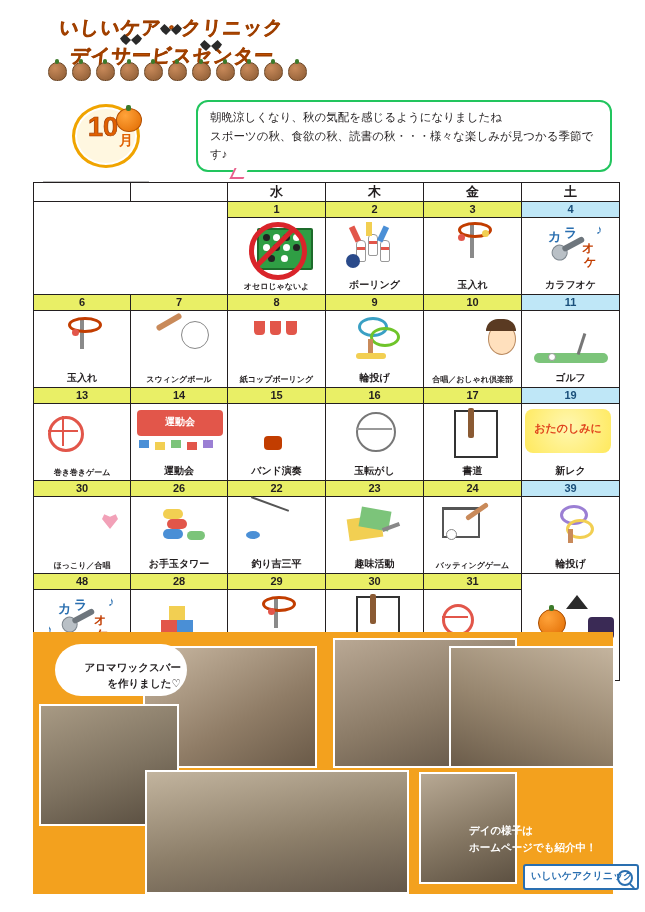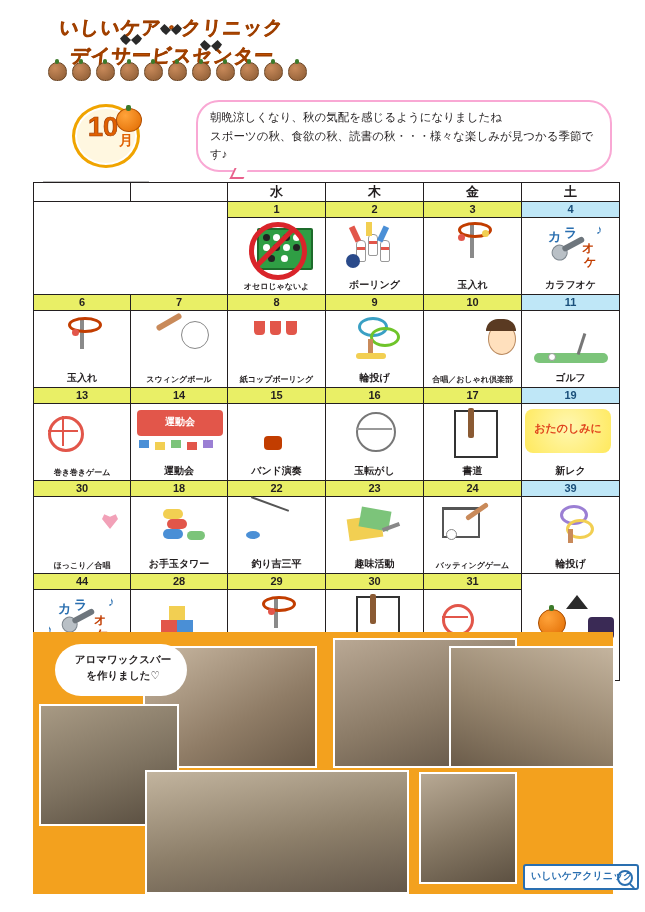--- a/index.html
+++ b/index.html
@@ -63,21 +63,21 @@
     position:absolute;left:44px;top:4px;width:24px;height:22px;border-radius:50%;
     background:radial-gradient(circle at 35% 30%,#ffa33a,#e06a00);border:1px solid #b24e00;
   }
   .month-badge .pmk:before{
     content:"";position:absolute;left:9px;top:-4px;width:5px;height:6px;background:#3c7a2a;border-radius:2px;
   }
 
   
   .bubble{
     position:absolute;left:196px;top:100px;width:412px;height:68px;
-    border:2px solid #f9a8d4;border-radius:23px;background:#fff;
+    border:2px solid #22c55e;border-radius:12px;background:#fff;
   }
   .bubble .txt{
     position:absolute;left:12px;top:6px;width:392px;
     font-size:11.5px;color:#231f20;line-height:1.62;
   }
   .bubble:after{
     content:"";position:absolute;left:34px;bottom:-9px;width:12px;height:9px;
     background:#fff;border-left:2px solid #e8608c;border-bottom:2px solid #e8608c;
     transform:skewX(-25deg);
   }
@@ -151,21 +151,21 @@
   }
 
   
   .collage{position:absolute;left:33px;top:632px;width:580px;height:262px;}
   .cl-bg{position:absolute;left:0;top:0;width:580px;height:262px;background:#f3a11e;}
   .cp{position:absolute;overflow:hidden;}
   .bubble2{
     position:absolute;left:22px;top:12px;width:132px;height:52px;background:#fff;border-radius:26px;
   }
   .bubble2 .t{
-    position:absolute;left:10px;top:8px;width:116px;font-size:10.5px;font-weight:bold;color:#231f20;line-height:1.5;text-align:center;
+    position:absolute;left:10px;top:16px;width:116px;font-size:10.5px;font-weight:bold;color:#231f20;line-height:1.5;text-align:right;
   }
   .wakuwaku{
     position:absolute;left:452px;top:132px;width:126px;height:48px;
   }
   .wakuwaku .c{position:absolute;background:#fff;border-radius:50%;}
   .wakuwaku .t{
     position:absolute;left:0;top:17px;width:126px;text-align:center;font-size:11px;font-weight:bold;color:#231f20;
   }
   .ftxt{
     position:absolute;left:436px;top:190px;width:162px;
@@ -518,21 +518,21 @@
             <span class="fig green" style="left:14px;top:16px"></span>
             <span class="fig pink" style="left:32px;top:16px"></span>
             <span class="fig yellow" style="left:50px;top:16px"></span>
             <span class="rect" style="left:68px;top:14px;width:16px;height:16px;background:#f2a1b8;clip-path:polygon(50% 100%,0 38%,14% 8%,50% 24%,86% 8%,100% 38%)"></span>
           </div>
           <div class="label small">ほっこり／合唱</div>
         </div>
       </td>
 
       <td>
-        <div class="dnum">18</div>
+        <div class="dnum">26</div>
         <div class="cell">
           <div class="art">
             <span class="rect" style="left:32px;top:30px;width:20px;height:10px;background:#4a8fd6;border-radius:5px"></span>
             <span class="rect" style="left:36px;top:20px;width:20px;height:10px;background:#e2564a;border-radius:5px"></span>
             <span class="rect" style="left:32px;top:10px;width:20px;height:10px;background:#f2cf52;border-radius:5px"></span>
             <span class="rect" style="left:56px;top:32px;width:18px;height:9px;background:#7cc47a;border-radius:5px"></span>
           </div>
           <div class="label">お手玉タワー</div>
         </div>
       </td>
@@ -582,21 +582,21 @@
             <span class="ring" style="left:44px;top:20px;width:22px;height:14px;border-width:3px;border-color:#f2cf52"></span>
             <span class="rect" style="left:46px;top:30px;width:5px;height:14px;background:#c98a5a"></span>
           </div>
           <div class="label">輪投げ</div>
         </div>
       </td>
     </tr>
 
     <tr>
       <td>
-        <div class="dnum">44</div>
+        <div class="dnum">48</div>
         <div class="cell">
           <div class="art">
             <span class="mic" style="left:26px;top:20px">
               <span class="hd"></span>
                   <span class="st"></span>
             </span>
             <span style="position:absolute;left:24px;top:8px;font-size:13px;font-weight:bold;color:#2a6fb0">カ</span>
             <span style="position:absolute;left:40px;top:4px;font-size:13px;font-weight:bold;color:#2a6fb0">ラ</span>
             <span style="position:absolute;left:60px;top:20px;font-size:12px;font-weight:bold;color:#c23d00">オ</span>
             <span style="position:absolute;left:62px;top:34px;font-size:12px;font-weight:bold;color:#c23d00">ケ</span>
@@ -684,20 +684,22 @@
     <div class="cp" style="left:6px;top:72px;width:136px;height:118px;background:linear-gradient(160deg,#a89a84,#7e7260 55%,#574c3e);border:2px solid #fff"></div>
     <div class="cp" style="left:112px;top:138px;width:260px;height:120px;background:linear-gradient(170deg,#c2b49e,#8d7f6a 55%,#63574a);border:2px solid #fff"></div>
     <div class="cp" style="left:386px;top:140px;width:94px;height:108px;background:linear-gradient(160deg,#b8a994,#857763 55%,#5d5142);border:2px solid #fff"></div>
 
     <div class="bubble2">
       <div class="t" style="white-space:pre-line">アロマワックスバー
 を作りました♡</div>
     </div>
 
 
+    <div class="ftxt" style="white-space:pre-line">デイの様子は
+ホームページでも紹介中！</div>
 
     <div class="logo">
       <span class="t">いしいケアクリニック</span>
       <span class="mag"></span>
     </div>
   </div>
 
 </div>
 
 </body></html>

